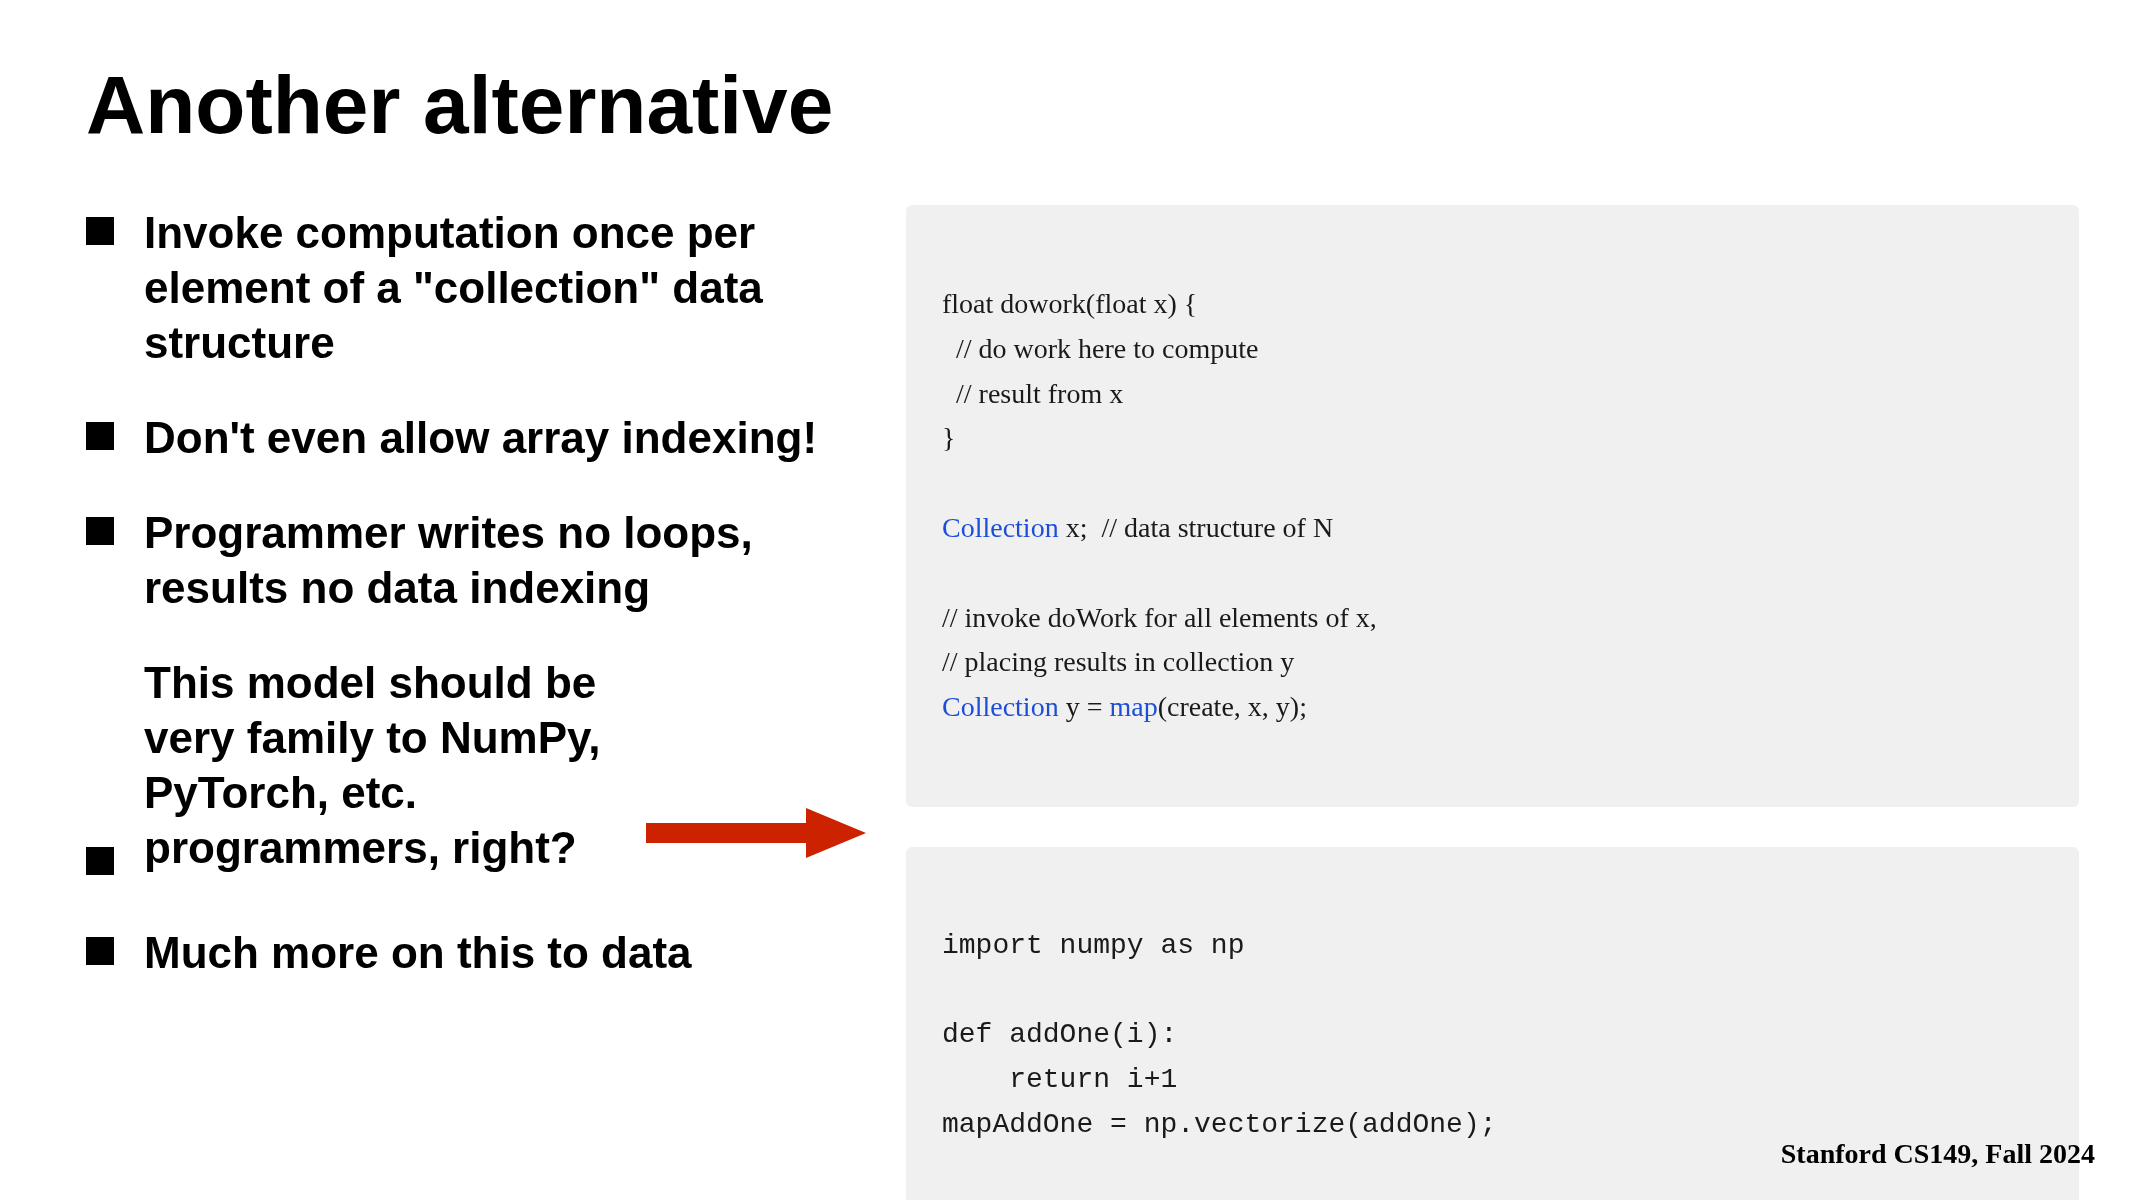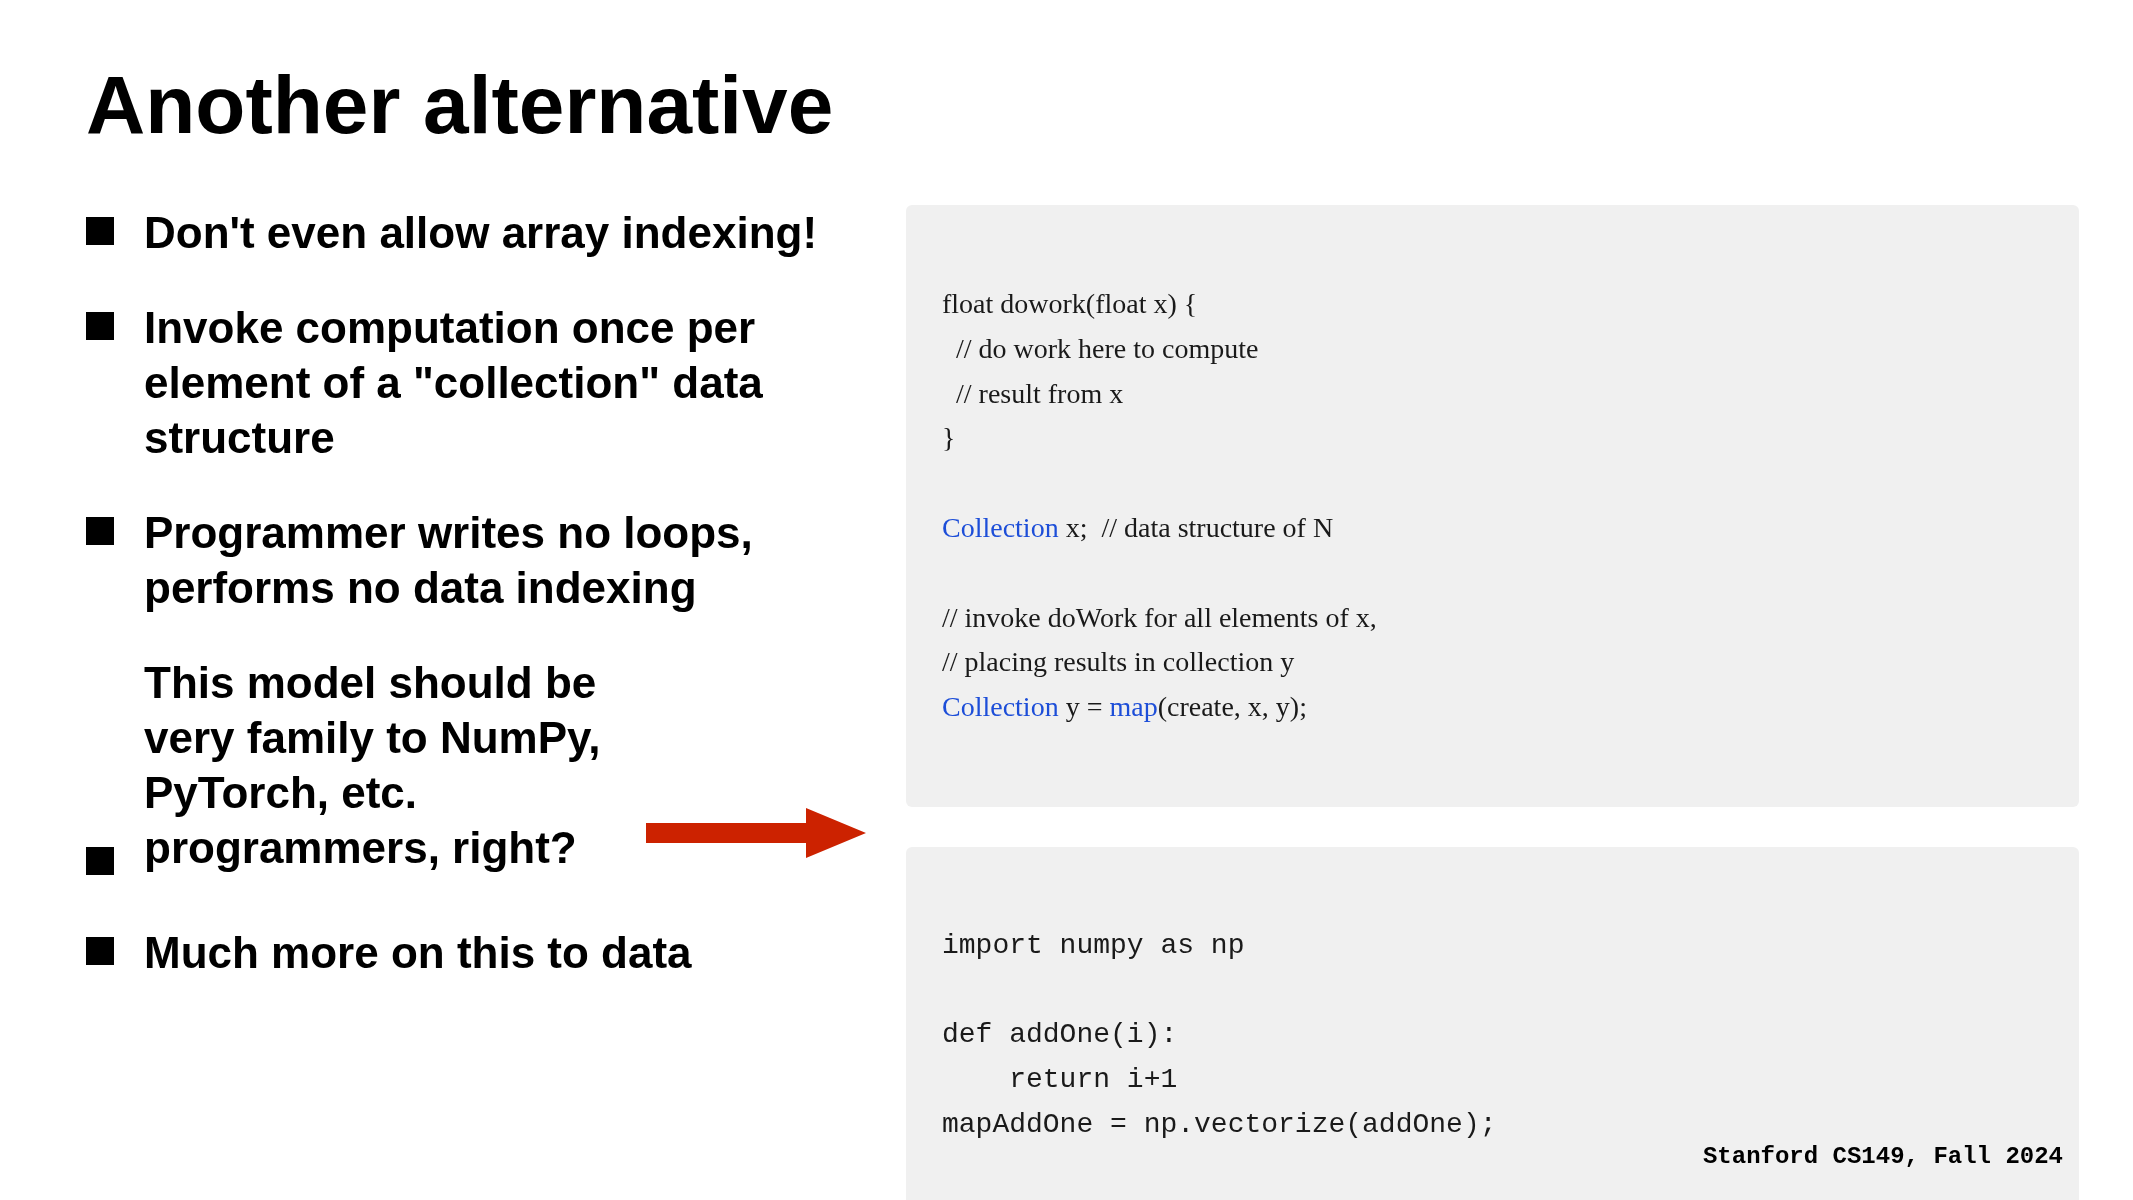--- a/index.html
+++ b/index.html
@@ -86,53 +86,53 @@
       white-space: pre;
     }
 
     .code-orange {
       color: #1d4ed8;
     }
 
     .footer {
       position: absolute;
       bottom: 30px;
-      right: 86px;
-      font-size: 24px;
+      right: 54px;
+      font-size: 28px;
       font-weight: 700;
       color: #000000;
-      font-family: Liberation Mono, monospace;
+      font-family: Liberation Serif, serif;
     }
   </style>
 </head>
 <body>
 
 <div class="slide">
 
   <h1 class="title">Another alternative</h1>
 
   <div class="content-area">
 
     <div class="left-column">
 
       <ul class="bullet-list">
 
         <li class="bullet-item">
           <span class="bullet-square"></span>
+          <span class="bullet-text">Invoke computation once per element of a "collection" data structure</span>
+        </li>
+
+        <li class="bullet-item">
+          <span class="bullet-square"></span>
           <span class="bullet-text">Don't even allow array indexing!</span>
         </li>
 
         <li class="bullet-item">
           <span class="bullet-square"></span>
-          <span class="bullet-text">Invoke computation once per element of a "collection" data structure</span>
-        </li>
-
-        <li class="bullet-item">
-          <span class="bullet-square"></span>
-          <span class="bullet-text">Programmer writes no loops, performs no data indexing</span>
+          <span class="bullet-text">Programmer writes no loops, results no data indexing</span>
         </li>
 
       </ul>
 
       <div style="margin-top: 30px;">
 
         <div class="bullet-item" style="margin-bottom: 50px; align-items: flex-end;">
           <span class="bullet-square" style="margin-top:0;"></span>
           <span class="bullet-text">This model should be very family to NumPy, PyTorch, etc. programmers, right?</span>
 

